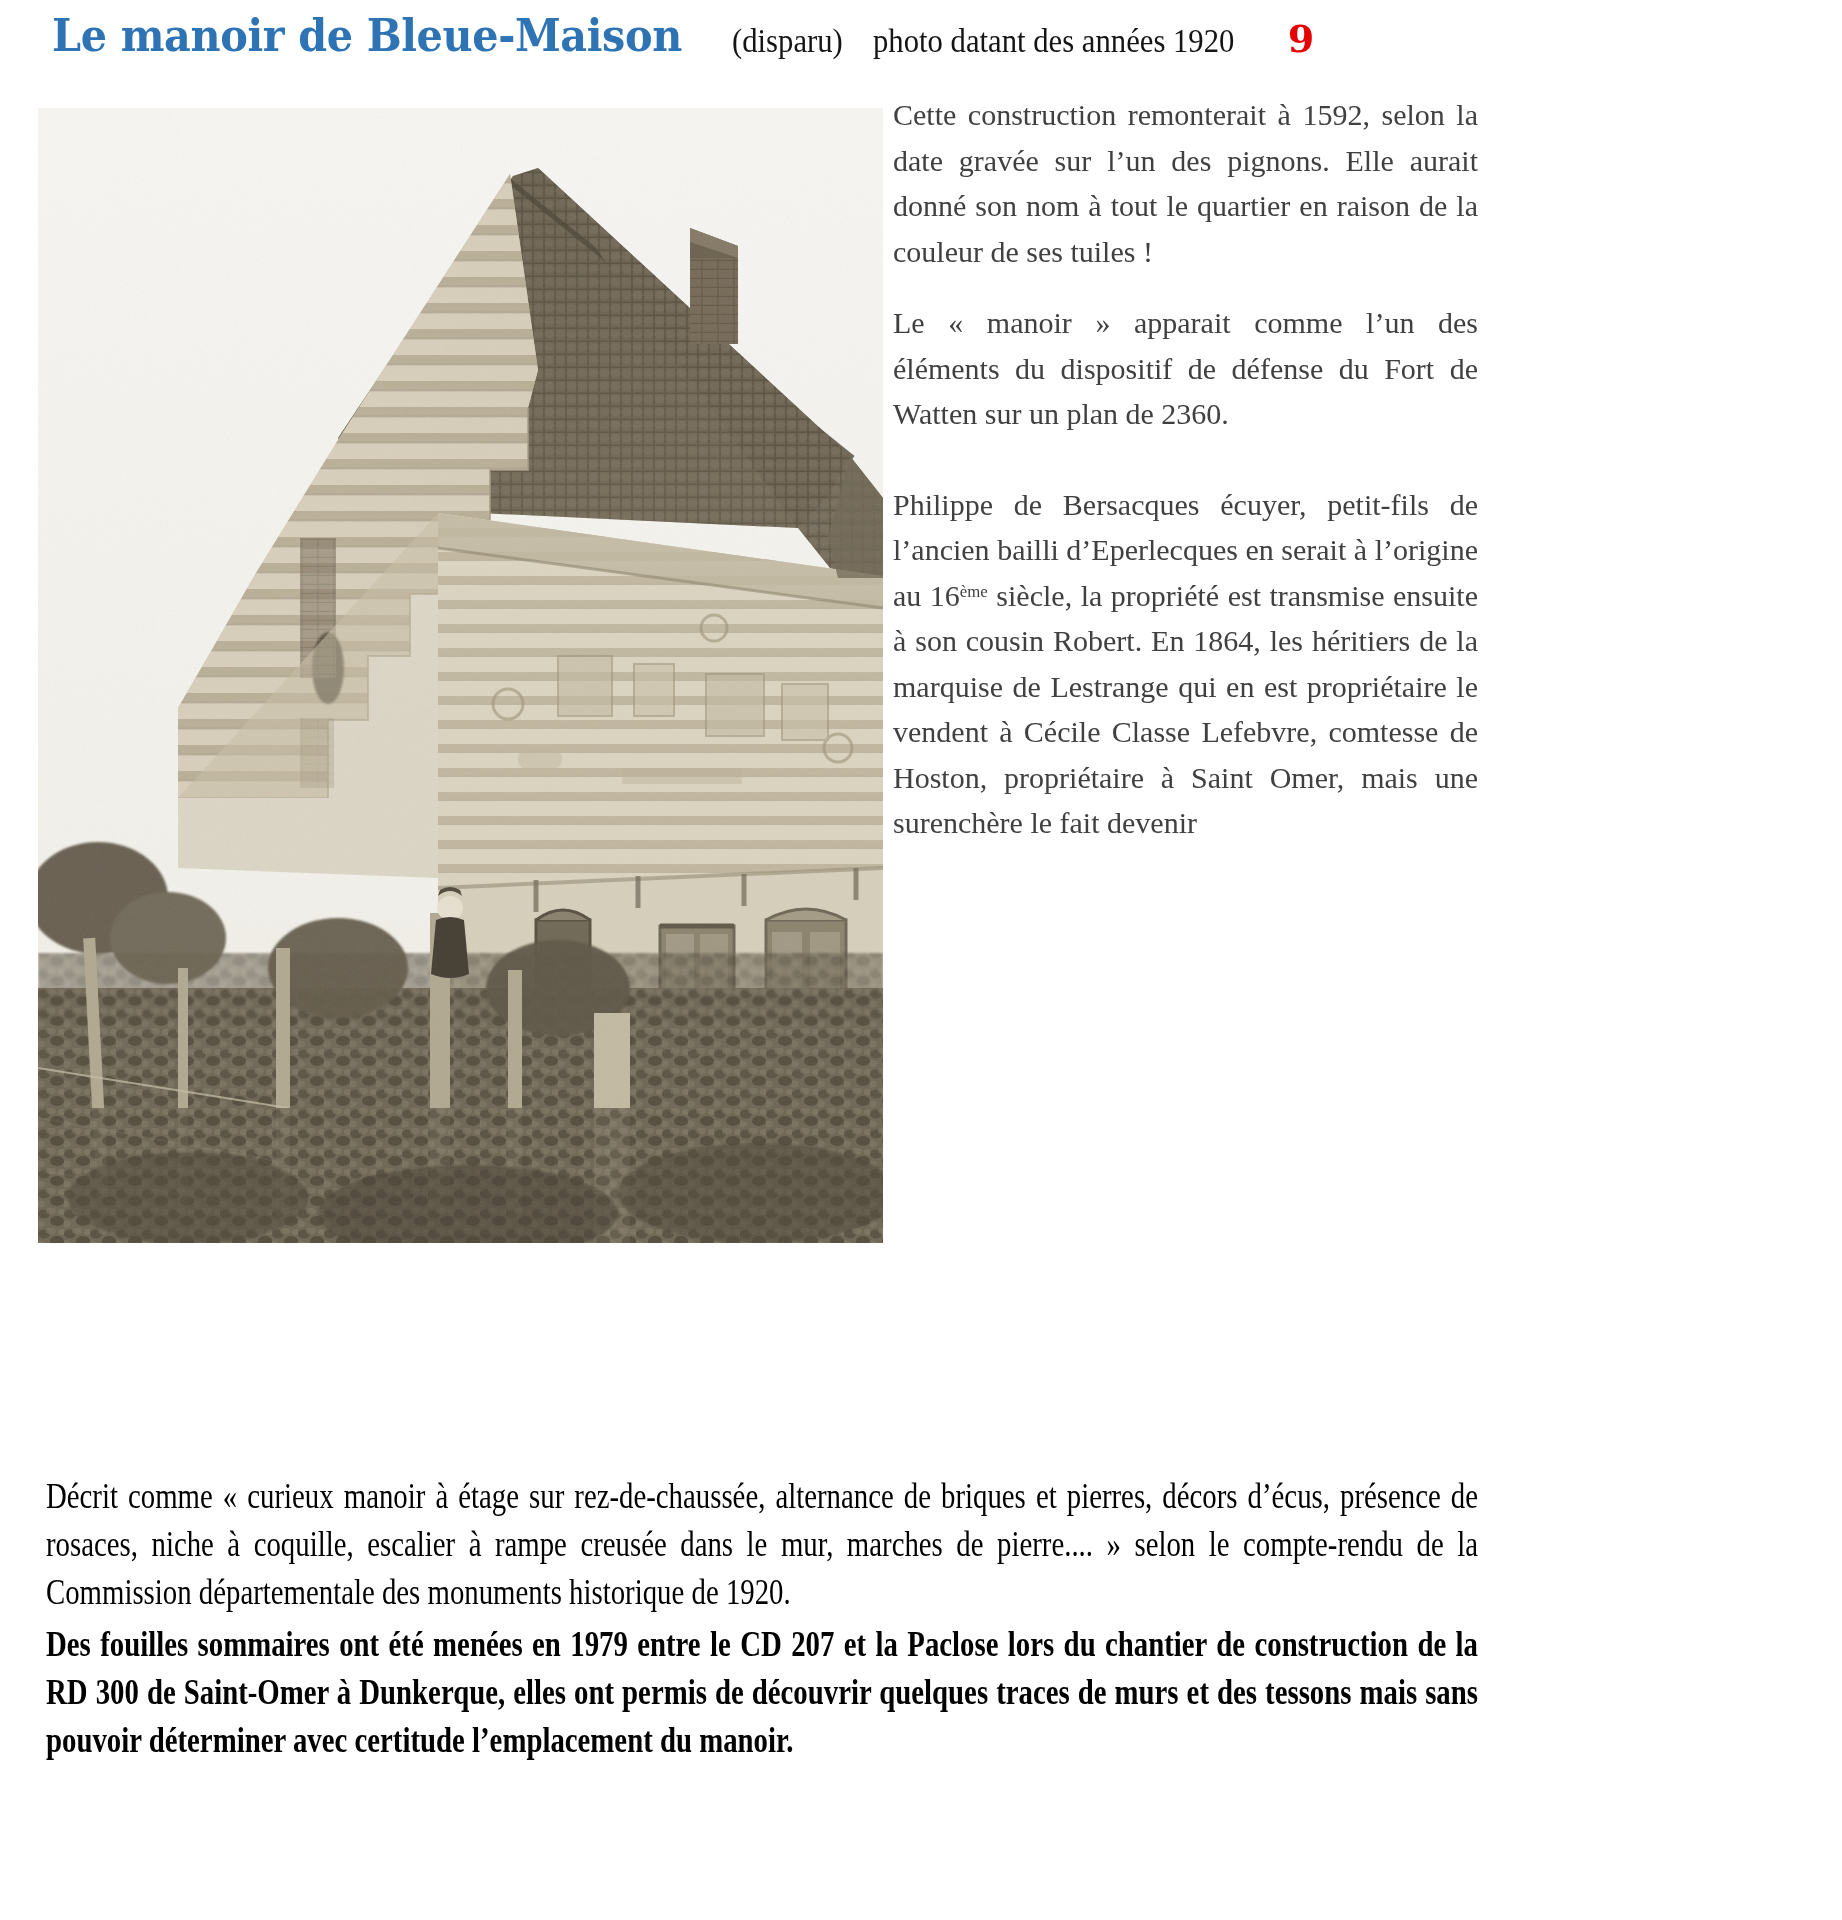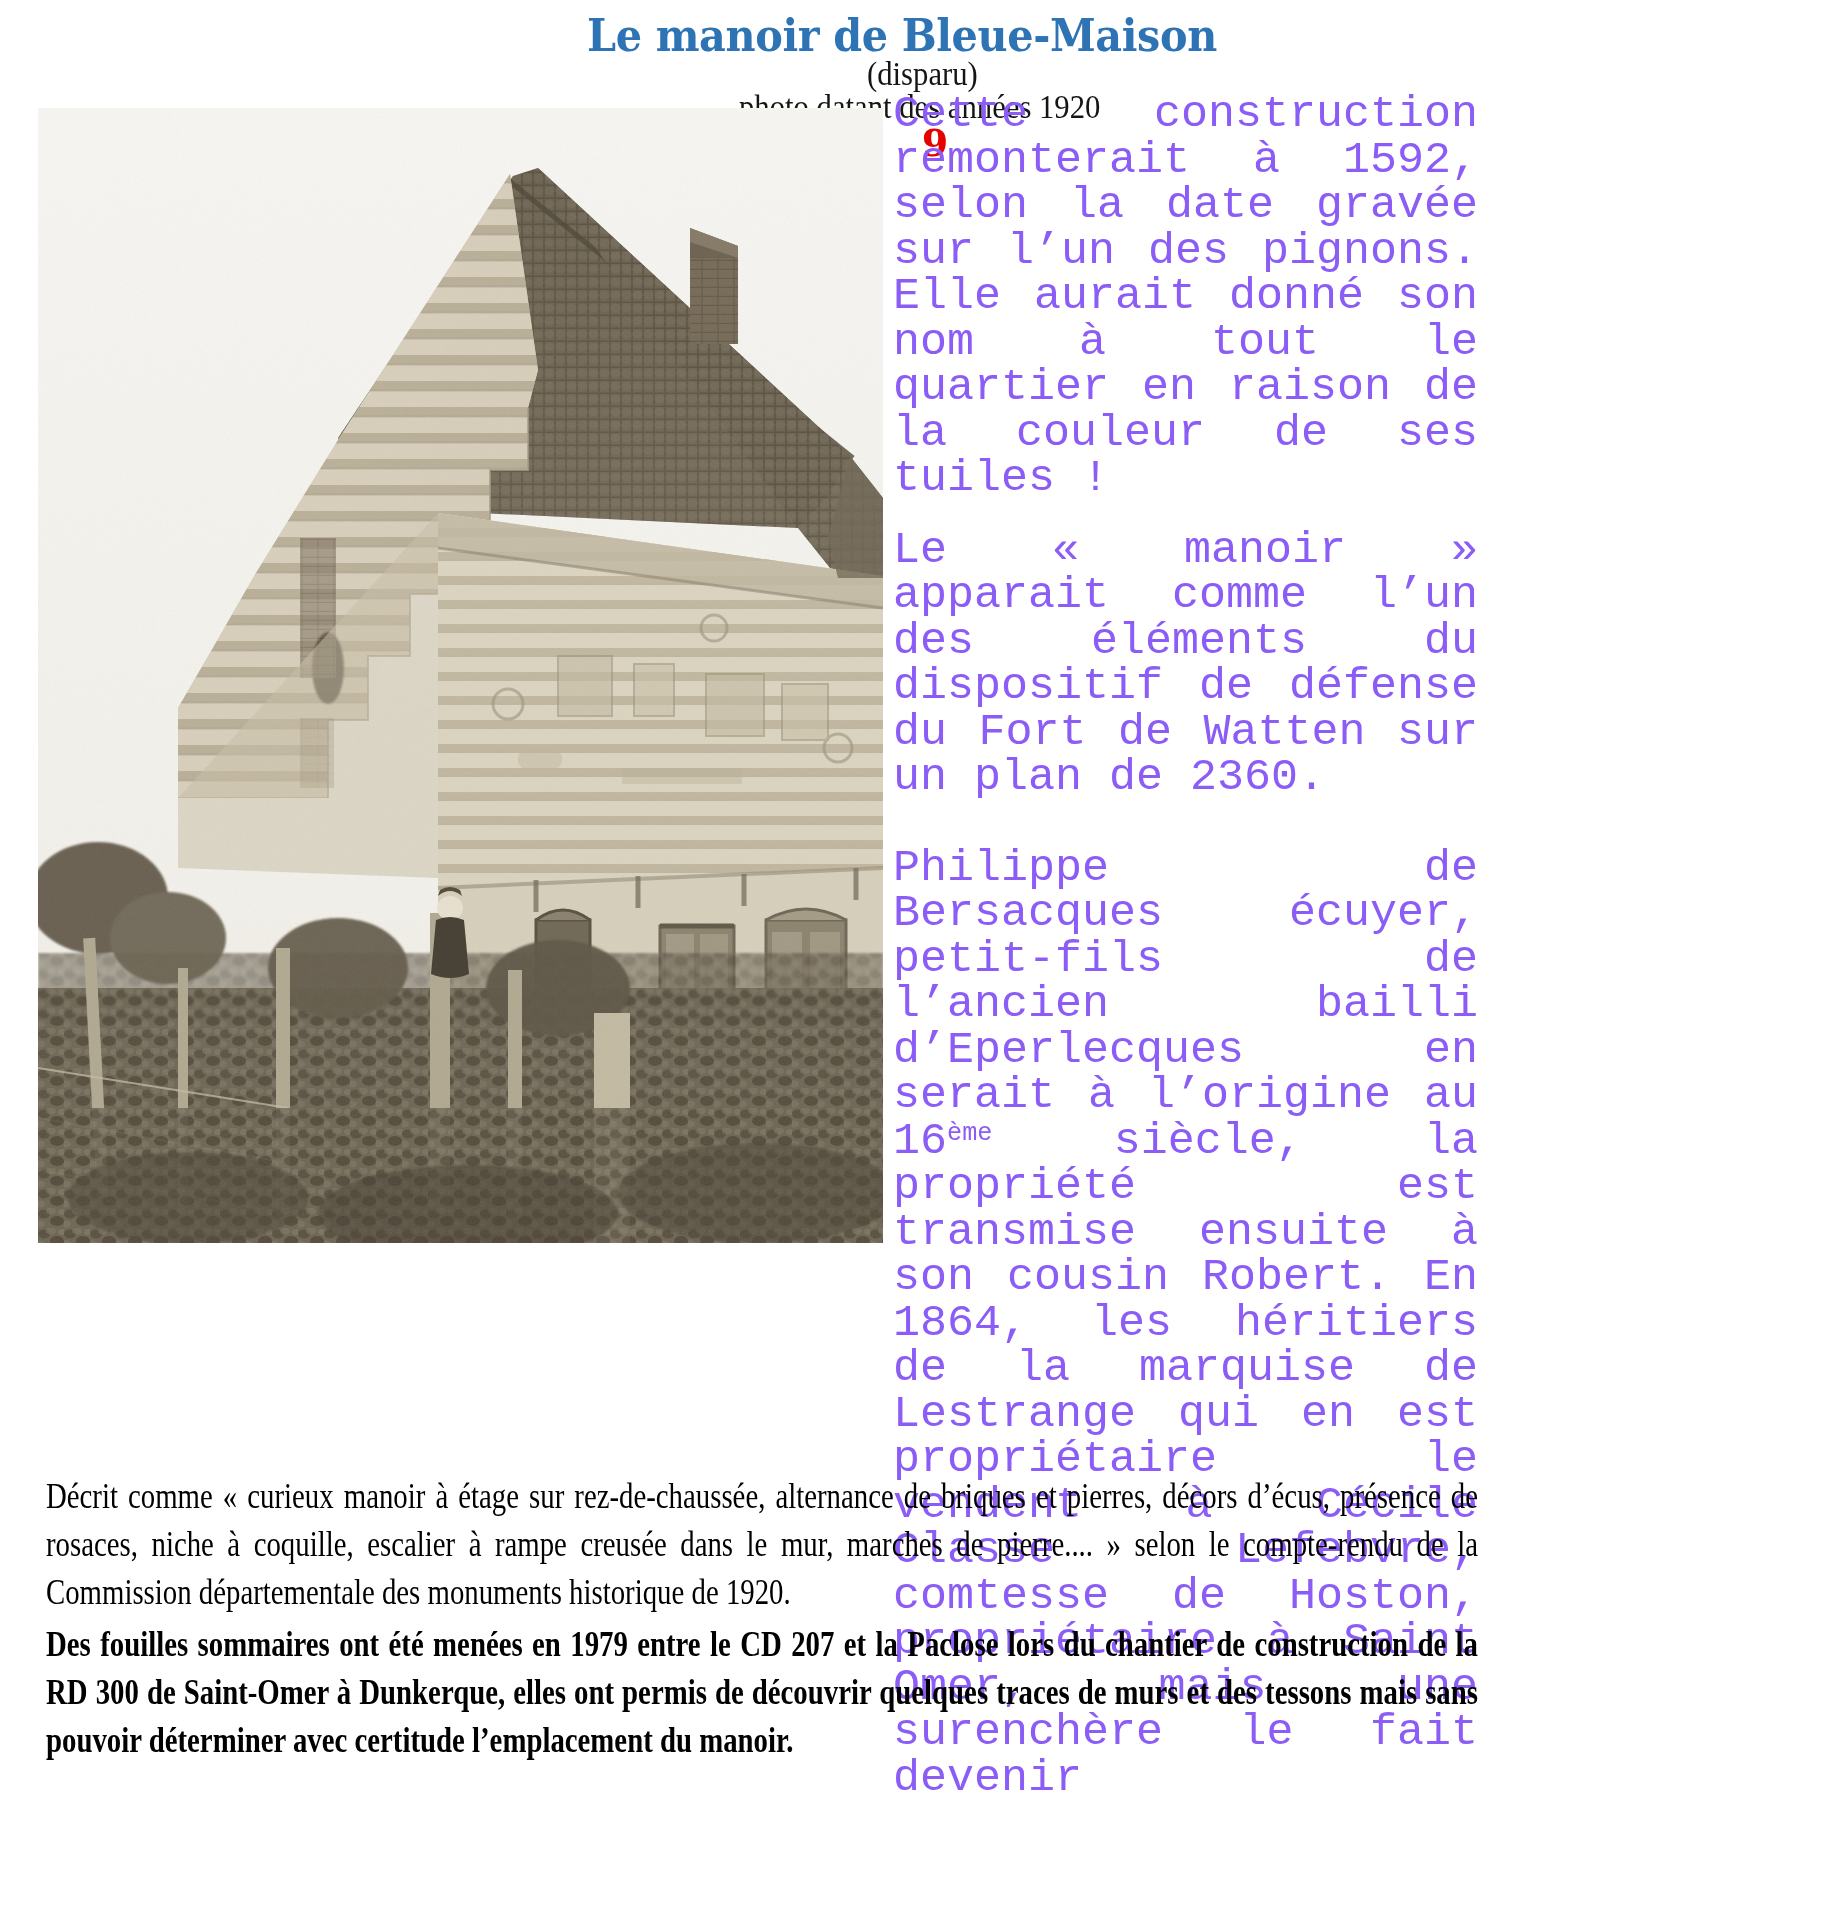--- a/index.html
+++ b/index.html
@@ -24,22 +24,21 @@
   }
 
   
   .header {
     position: absolute;
     left: 52px;
     top: 14px;
     width: 1740px;
     white-space: nowrap;
     display: flex;
-    align-items: center;
-    flex-direction: column;
+    align-items: flex-end;
   }
   .header-title {
     font-family: "DejaVu Serif", "Liberation Serif", serif;
     font-weight: bold;
     font-size: 44px;
     line-height: 1;
     color: #2e74b5;
     letter-spacing: -0.4px;
     transform: scaleX(0.94);
     transform-origin: left center;
@@ -84,24 +83,23 @@
   .photo svg { display: block; width: 100%; height: 100%; }
 
   
   .right-col {
     position: absolute;
     left: 893px;
     top: 92px;
     width: 585px;
     text-align: justify;
     text-justify: inter-word;
-    font-size: 45px;
+    font-size: 30px;
     line-height: 45.5px;
-    color: #8b5cf6;
-    font-family: Liberation Mono, monospace;
+    color: #404040;
   }
   .right-col p {
     margin: 0 0 26px 0;
     text-align: justify;
   }
   .right-col p:last-child { margin-bottom: 0; margin-top: 45px; }
   sup.ord {
     font-size: 0.56em;
     vertical-align: 0.52em;
     line-height: 0;

